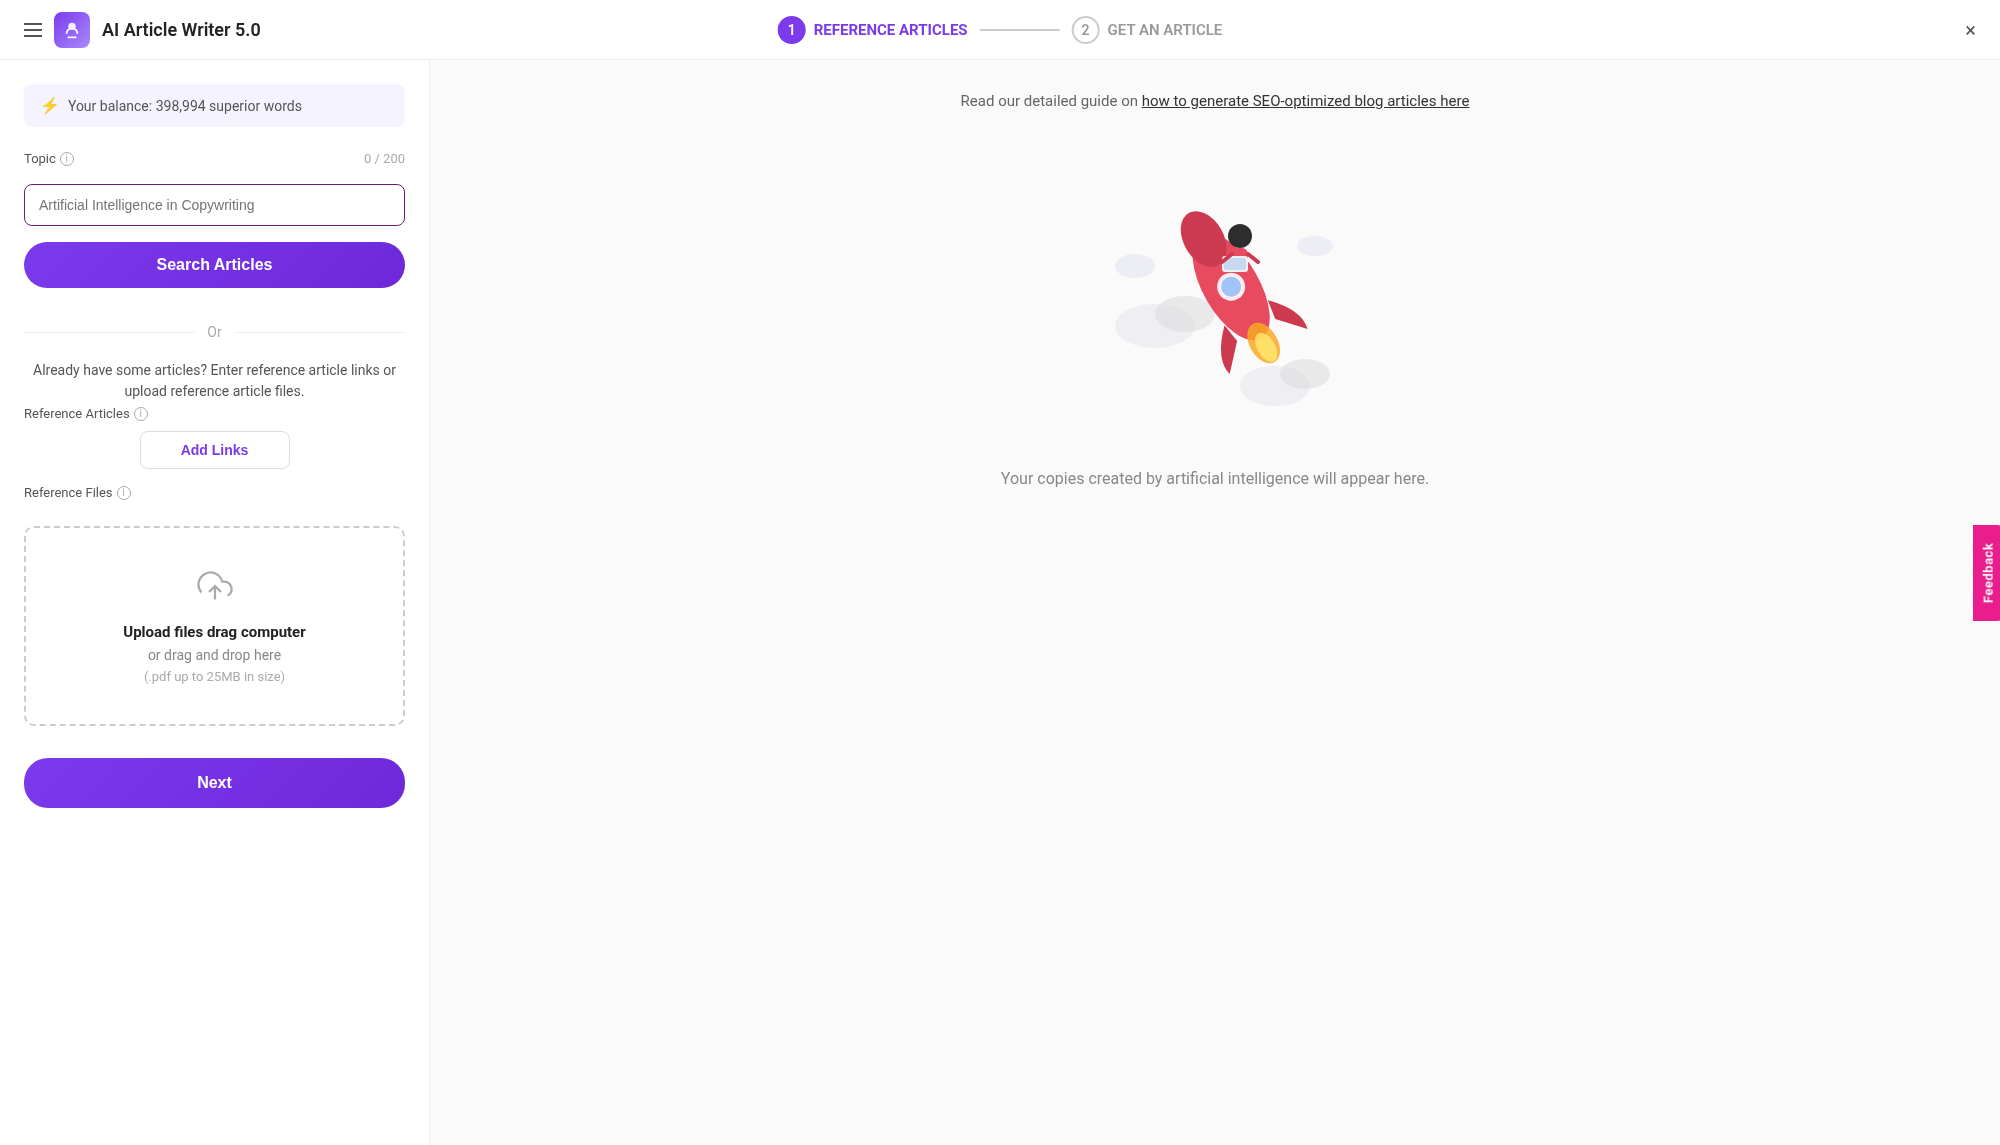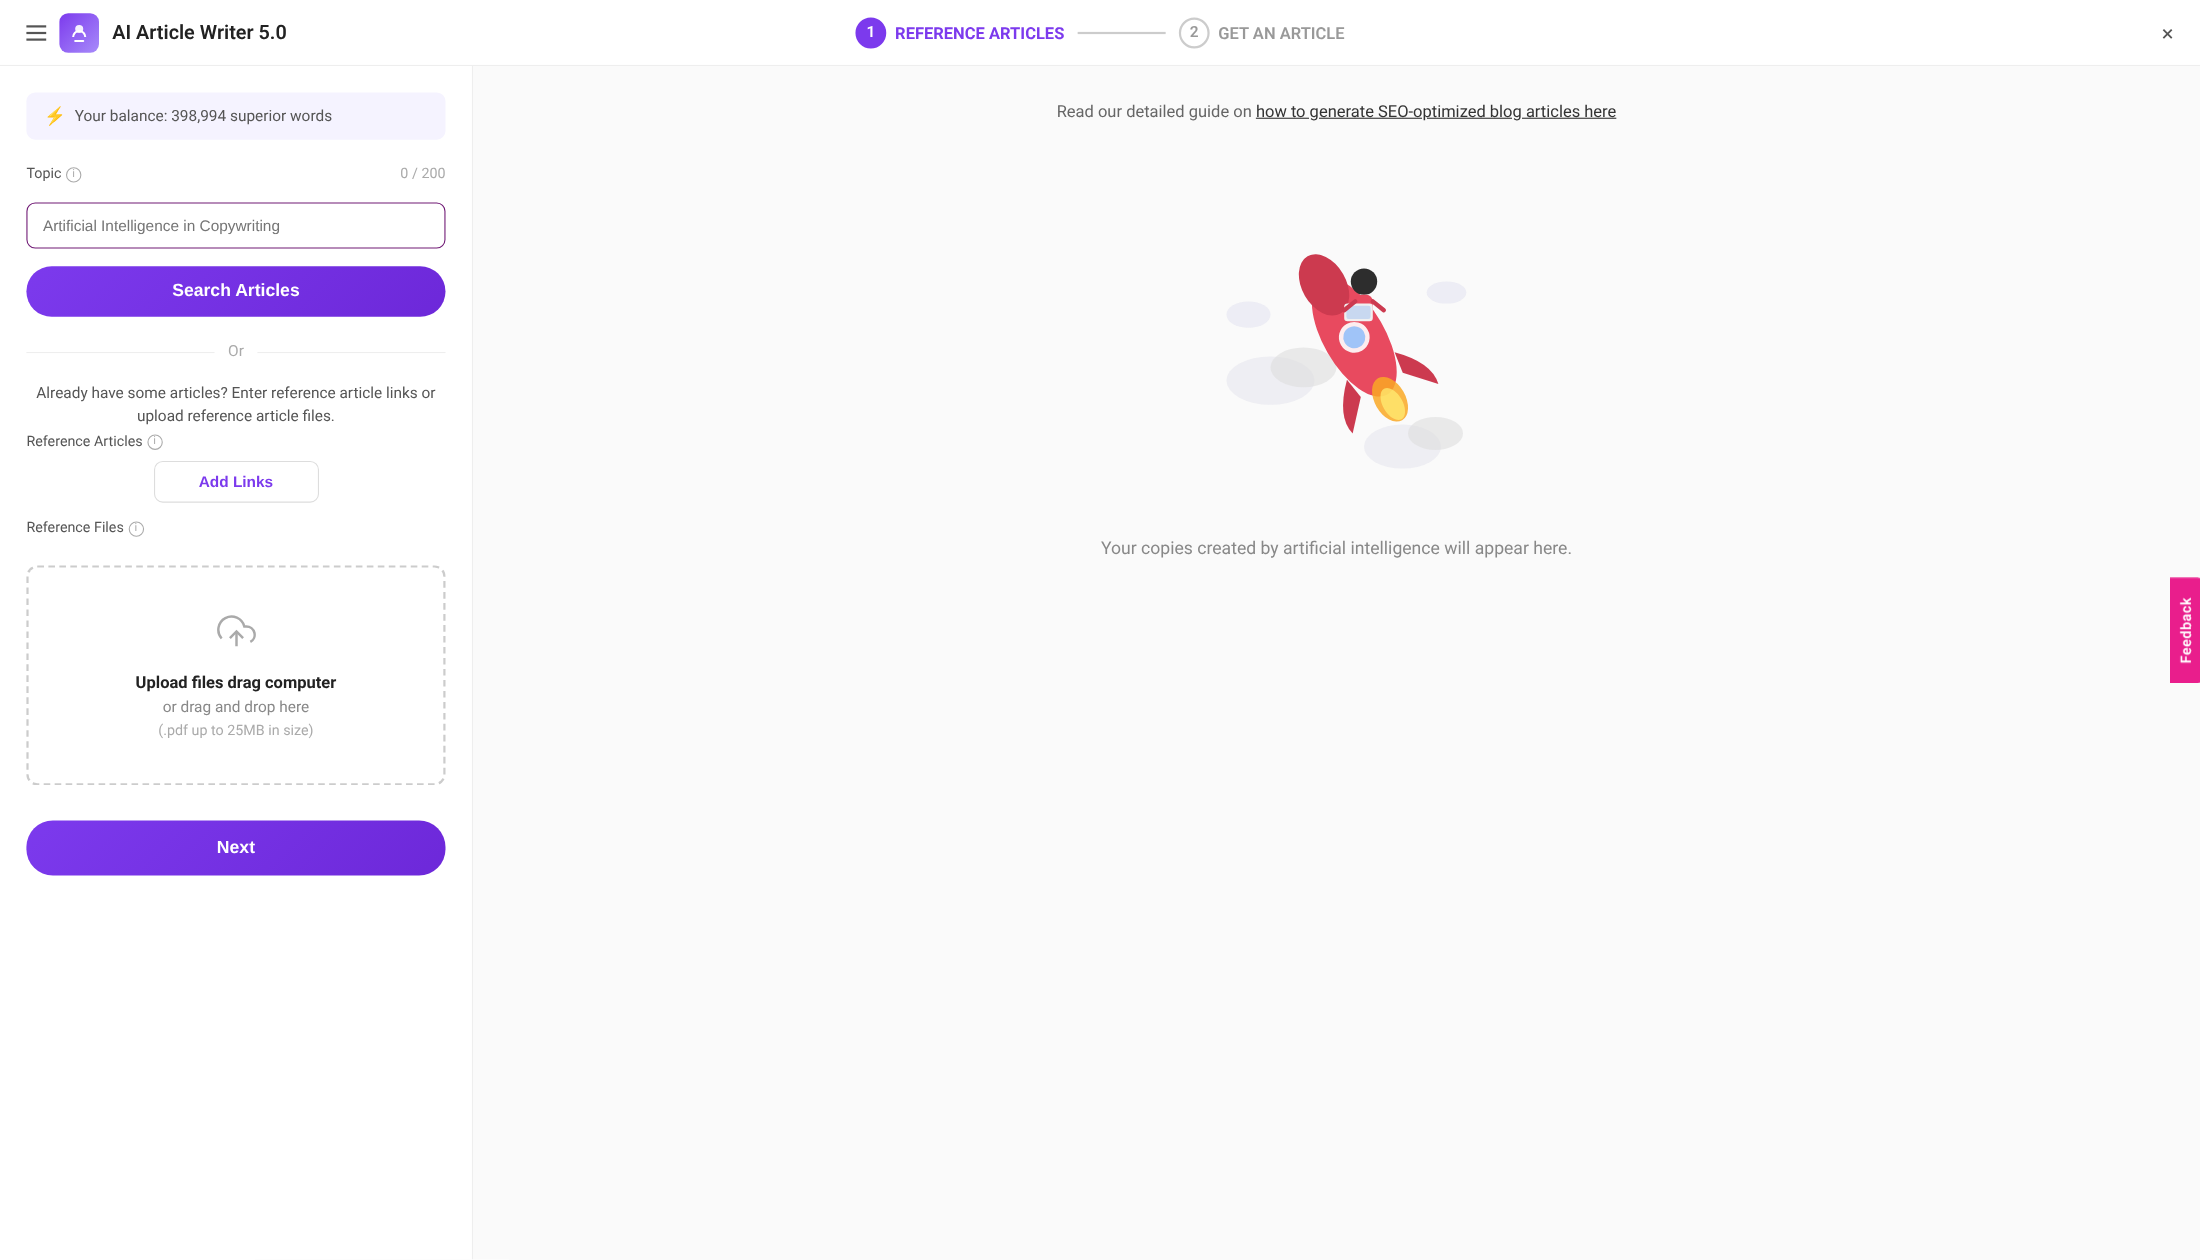--- a/index.html
+++ b/index.html
@@ -126,21 +126,21 @@
     .search-btn {
       width: 100%;
       background: linear-gradient(135deg, #7c3aed, #6d28d9);
       color: white;
       border: none;
       border-radius: 24px;
       padding: 14px;
       font-size: 16px;
       font-weight: 600;
       cursor: pointer;
-      margin-bottom: 24px;
+      margin-bottom: 36px;
     }
 
     
     .or-divider {
       display: flex;
       align-items: center;
       gap: 12px;
       margin-bottom: 20px;
     }
     .or-line { flex: 1; height: 1px; background: #eee; }
@@ -223,21 +223,21 @@
       display: flex;
       flex-direction: column;
       align-items: center;
       background: #fafafa;
       padding: 32px;
     }
 
     .guide-text {
       font-size: 15px;
       color: #666;
-      margin-bottom: 56px;
+      margin-bottom: 36px;
       text-align: center;
     }
     .guide-link {
       color: #333;
       text-decoration: underline;
     }
 
     
     .illustration {
       width: 280px;

